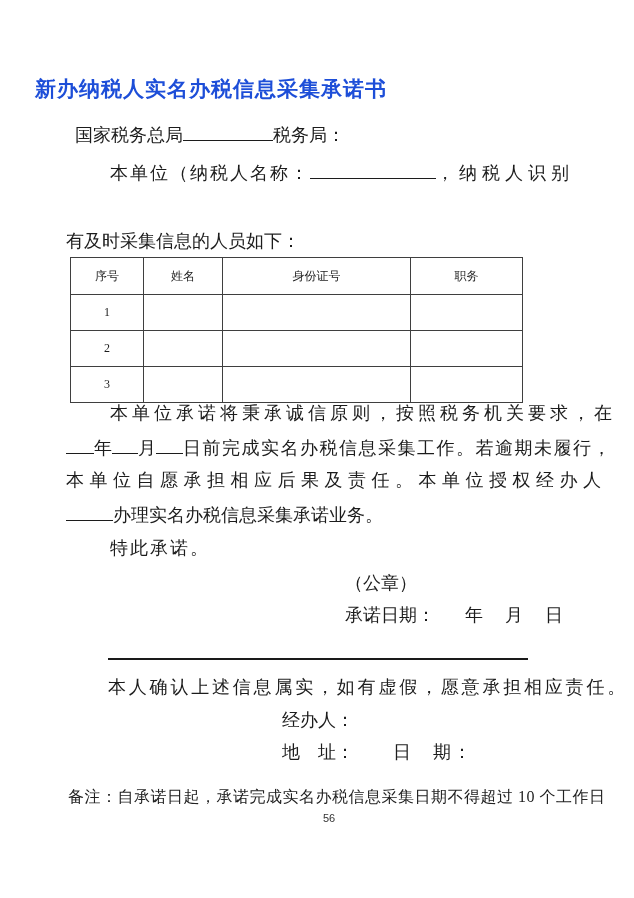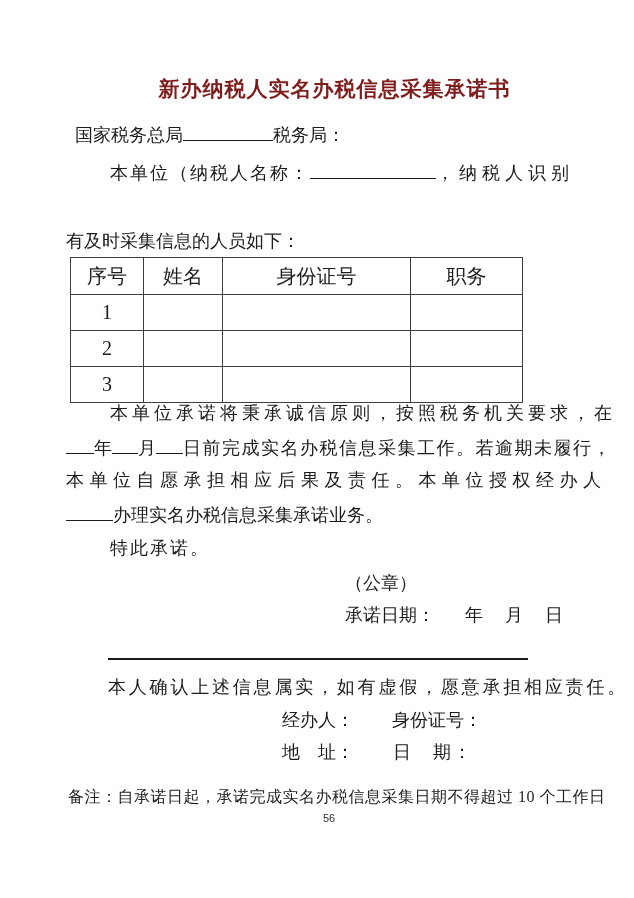--- a/index.html
+++ b/index.html
@@ -13,39 +13,38 @@
   }
   .line{
     position:absolute;
     left:66px;right:58px;
     height:34px;line-height:34px;
     font-size:18px;
     white-space:nowrap;
   }
   .title{
     position:absolute;top:74px;left:0;right:0;
-    text-align:center;
     font-family:"Liberation Sans","DejaVu Sans",sans-serif;
     font-weight:700;font-size:21px;line-height:30px;
-    color:#7f1d1d;
+    color:#1d4ed8;
     letter-spacing:1px;
     padding-left:35px;
   }
   .ul{
     display:inline-block;
     border-bottom:1.2px solid #1c1c1c;
     height:15px;
     vertical-align:baseline;
   }
   .indent{padding-left:44px;}
   table.grid{
     position:absolute;left:70px;top:257px;
     border-collapse:collapse;table-layout:fixed;
     width:452px;
-    font-size:20px;color:#1c1c1c;
+    font-size:12px;color:#1c1c1c;
   }
   table.grid th,table.grid td{
     border:1.5px solid #3f3f3f;
     padding:0;text-align:center;vertical-align:middle;
     font-weight:400;
   }
   table.grid th{height:36px;}
   table.grid td{height:35px;}
   td.empty{background:#fff;}
   .seal-block{left:345px;}
@@ -152,21 +151,20 @@
     <span>承诺日期：</span><span class="gap30">年</span><span class="gap22">月</span><span class="gap22">日</span>
   </div>
 
   <div class="rule"></div>
 
   <div class="line" style="top:670px;left:108px;">
     <span class="ls28">本人确认上述信息属实，如有虚假，愿意承担相应责任。</span>
   </div>
   <div class="line" style="top:703px;left:0;right:0;">
     <span class="sig-label" style="left:282px;">经办人：</span>
-    <span class="sig-label" style="left:392px;">身份证号：</span>
   </div>
   <div class="line" style="top:735px;left:0;right:0;">
     <span class="sig-label" style="left:282px;">地　址：</span>
     <span class="sig-label ls2" style="left:393px;">日　期：</span>
   </div>
 
   <div class="note">备注：自承诺日起，承诺完成实名办税信息采集日期不得超过 10 个工作日</div>
 
   <div class="pageno">56</div>
 

